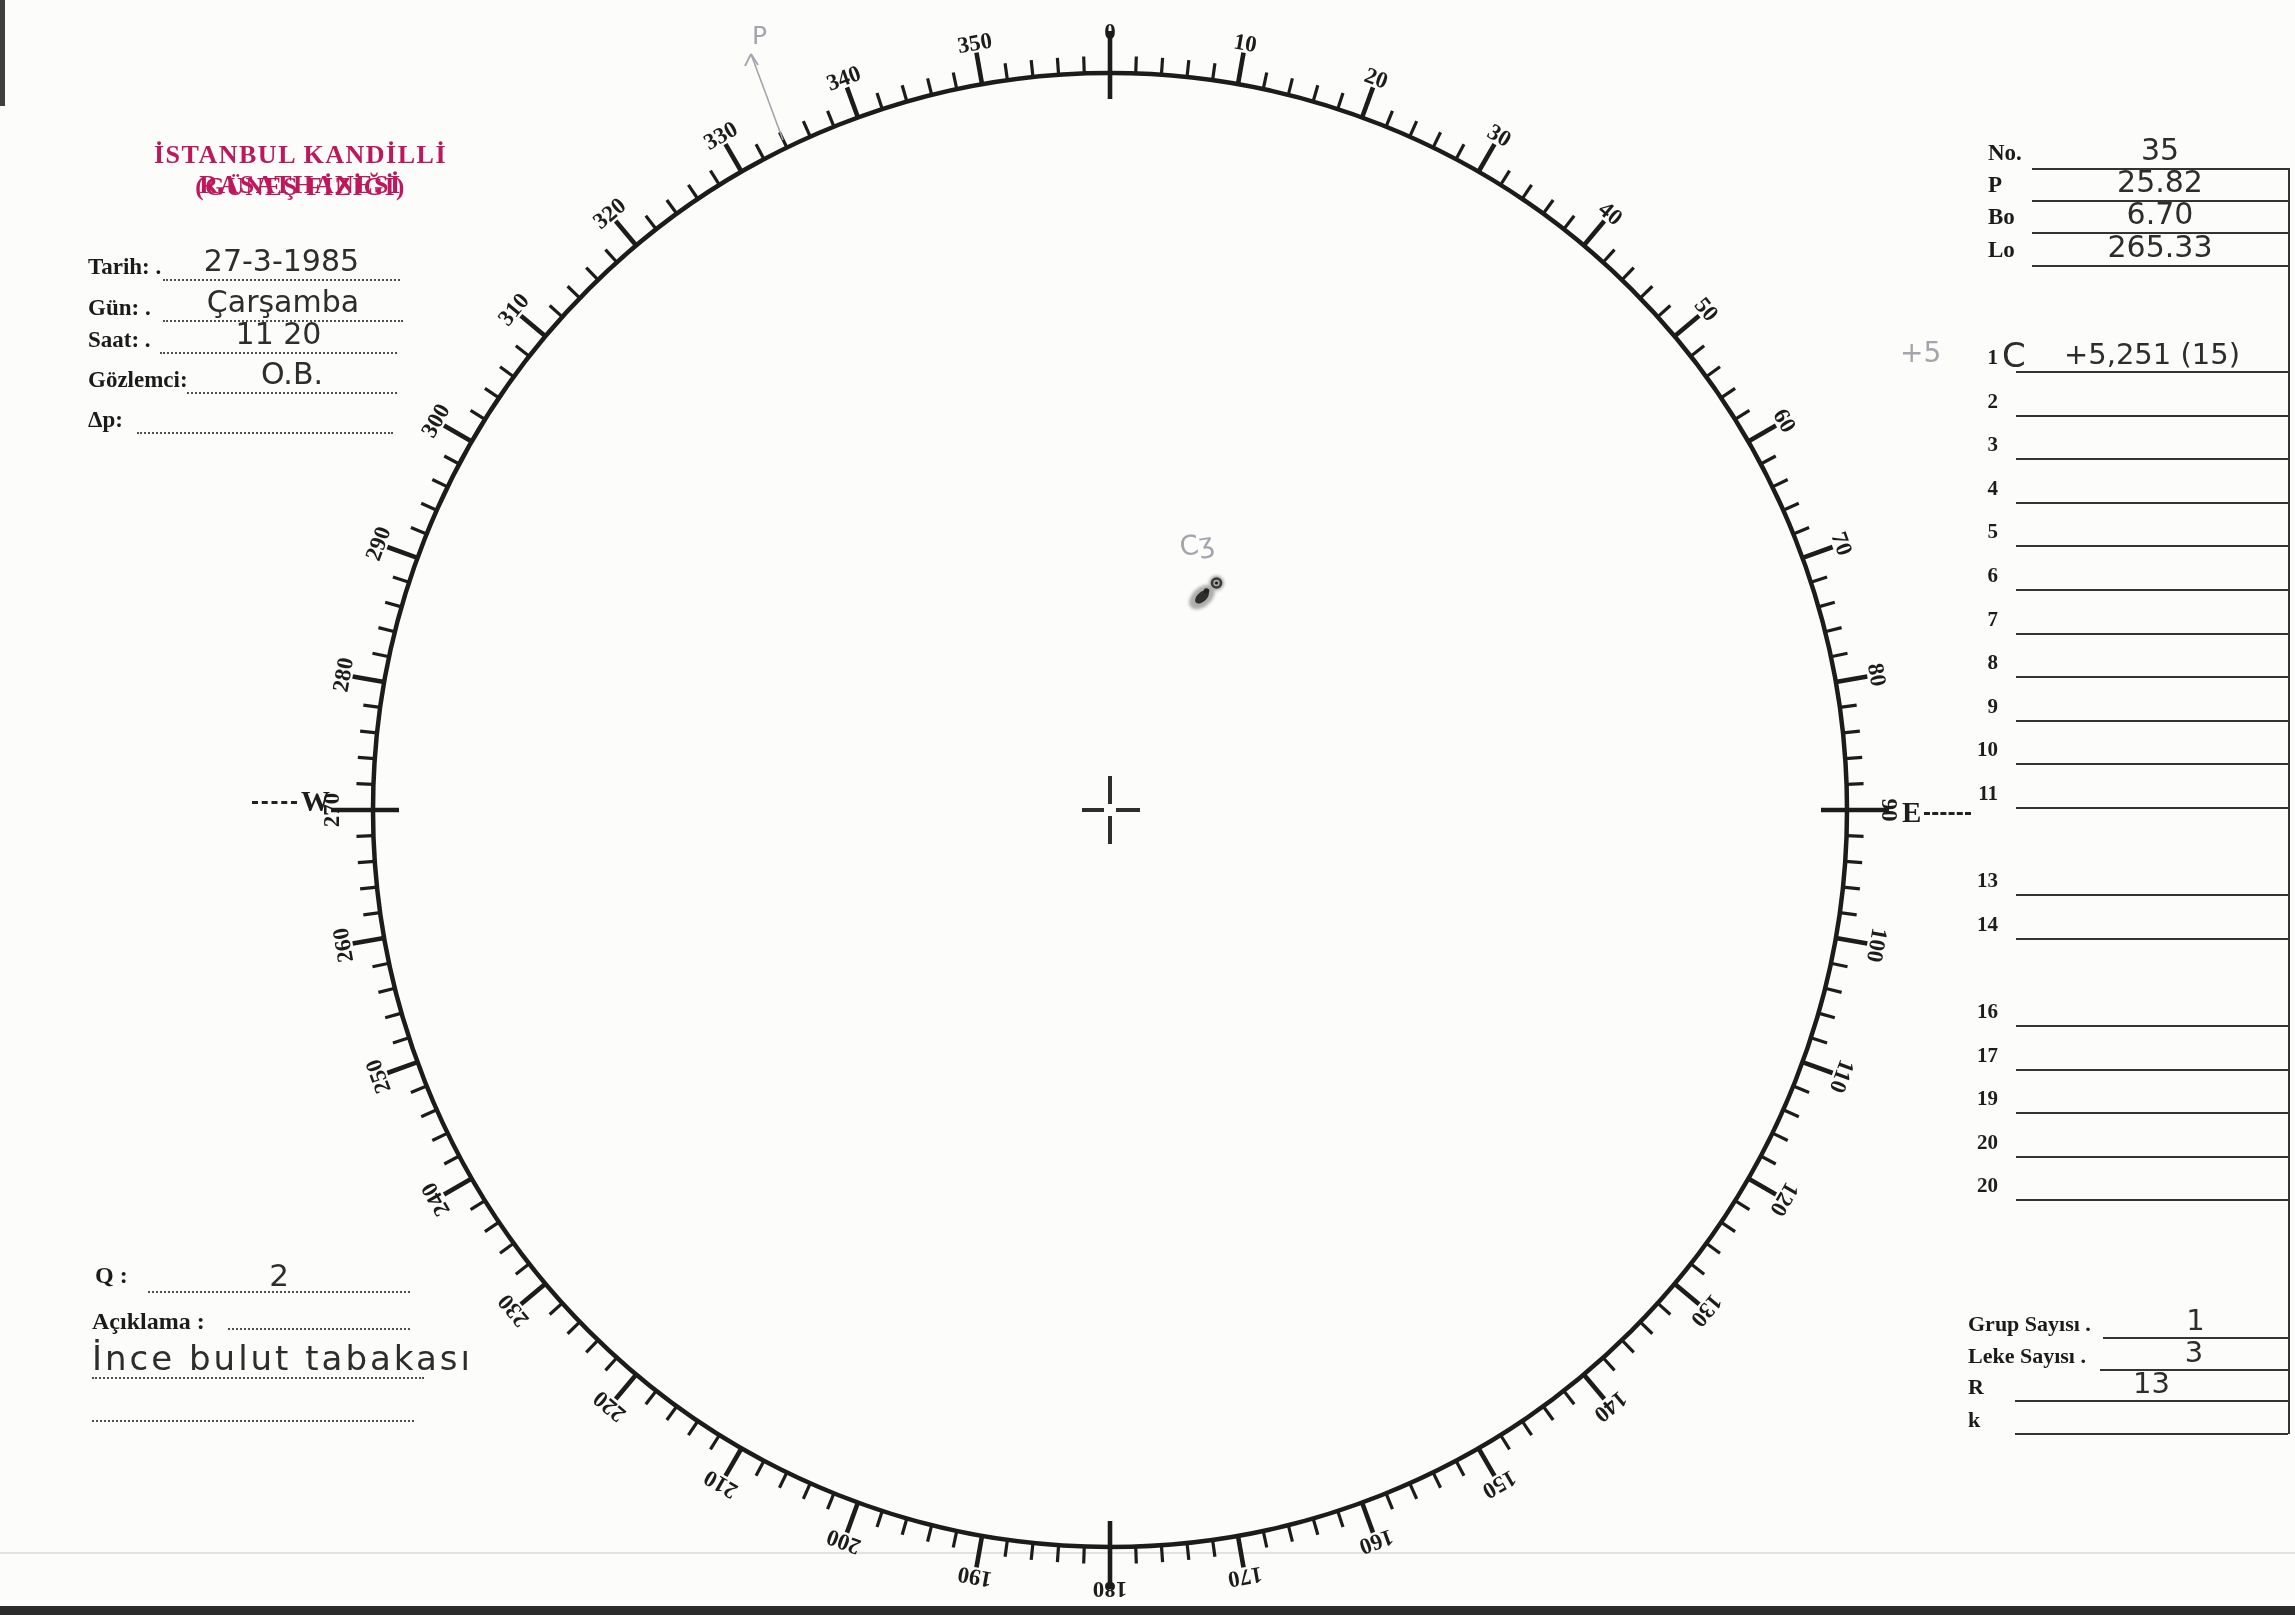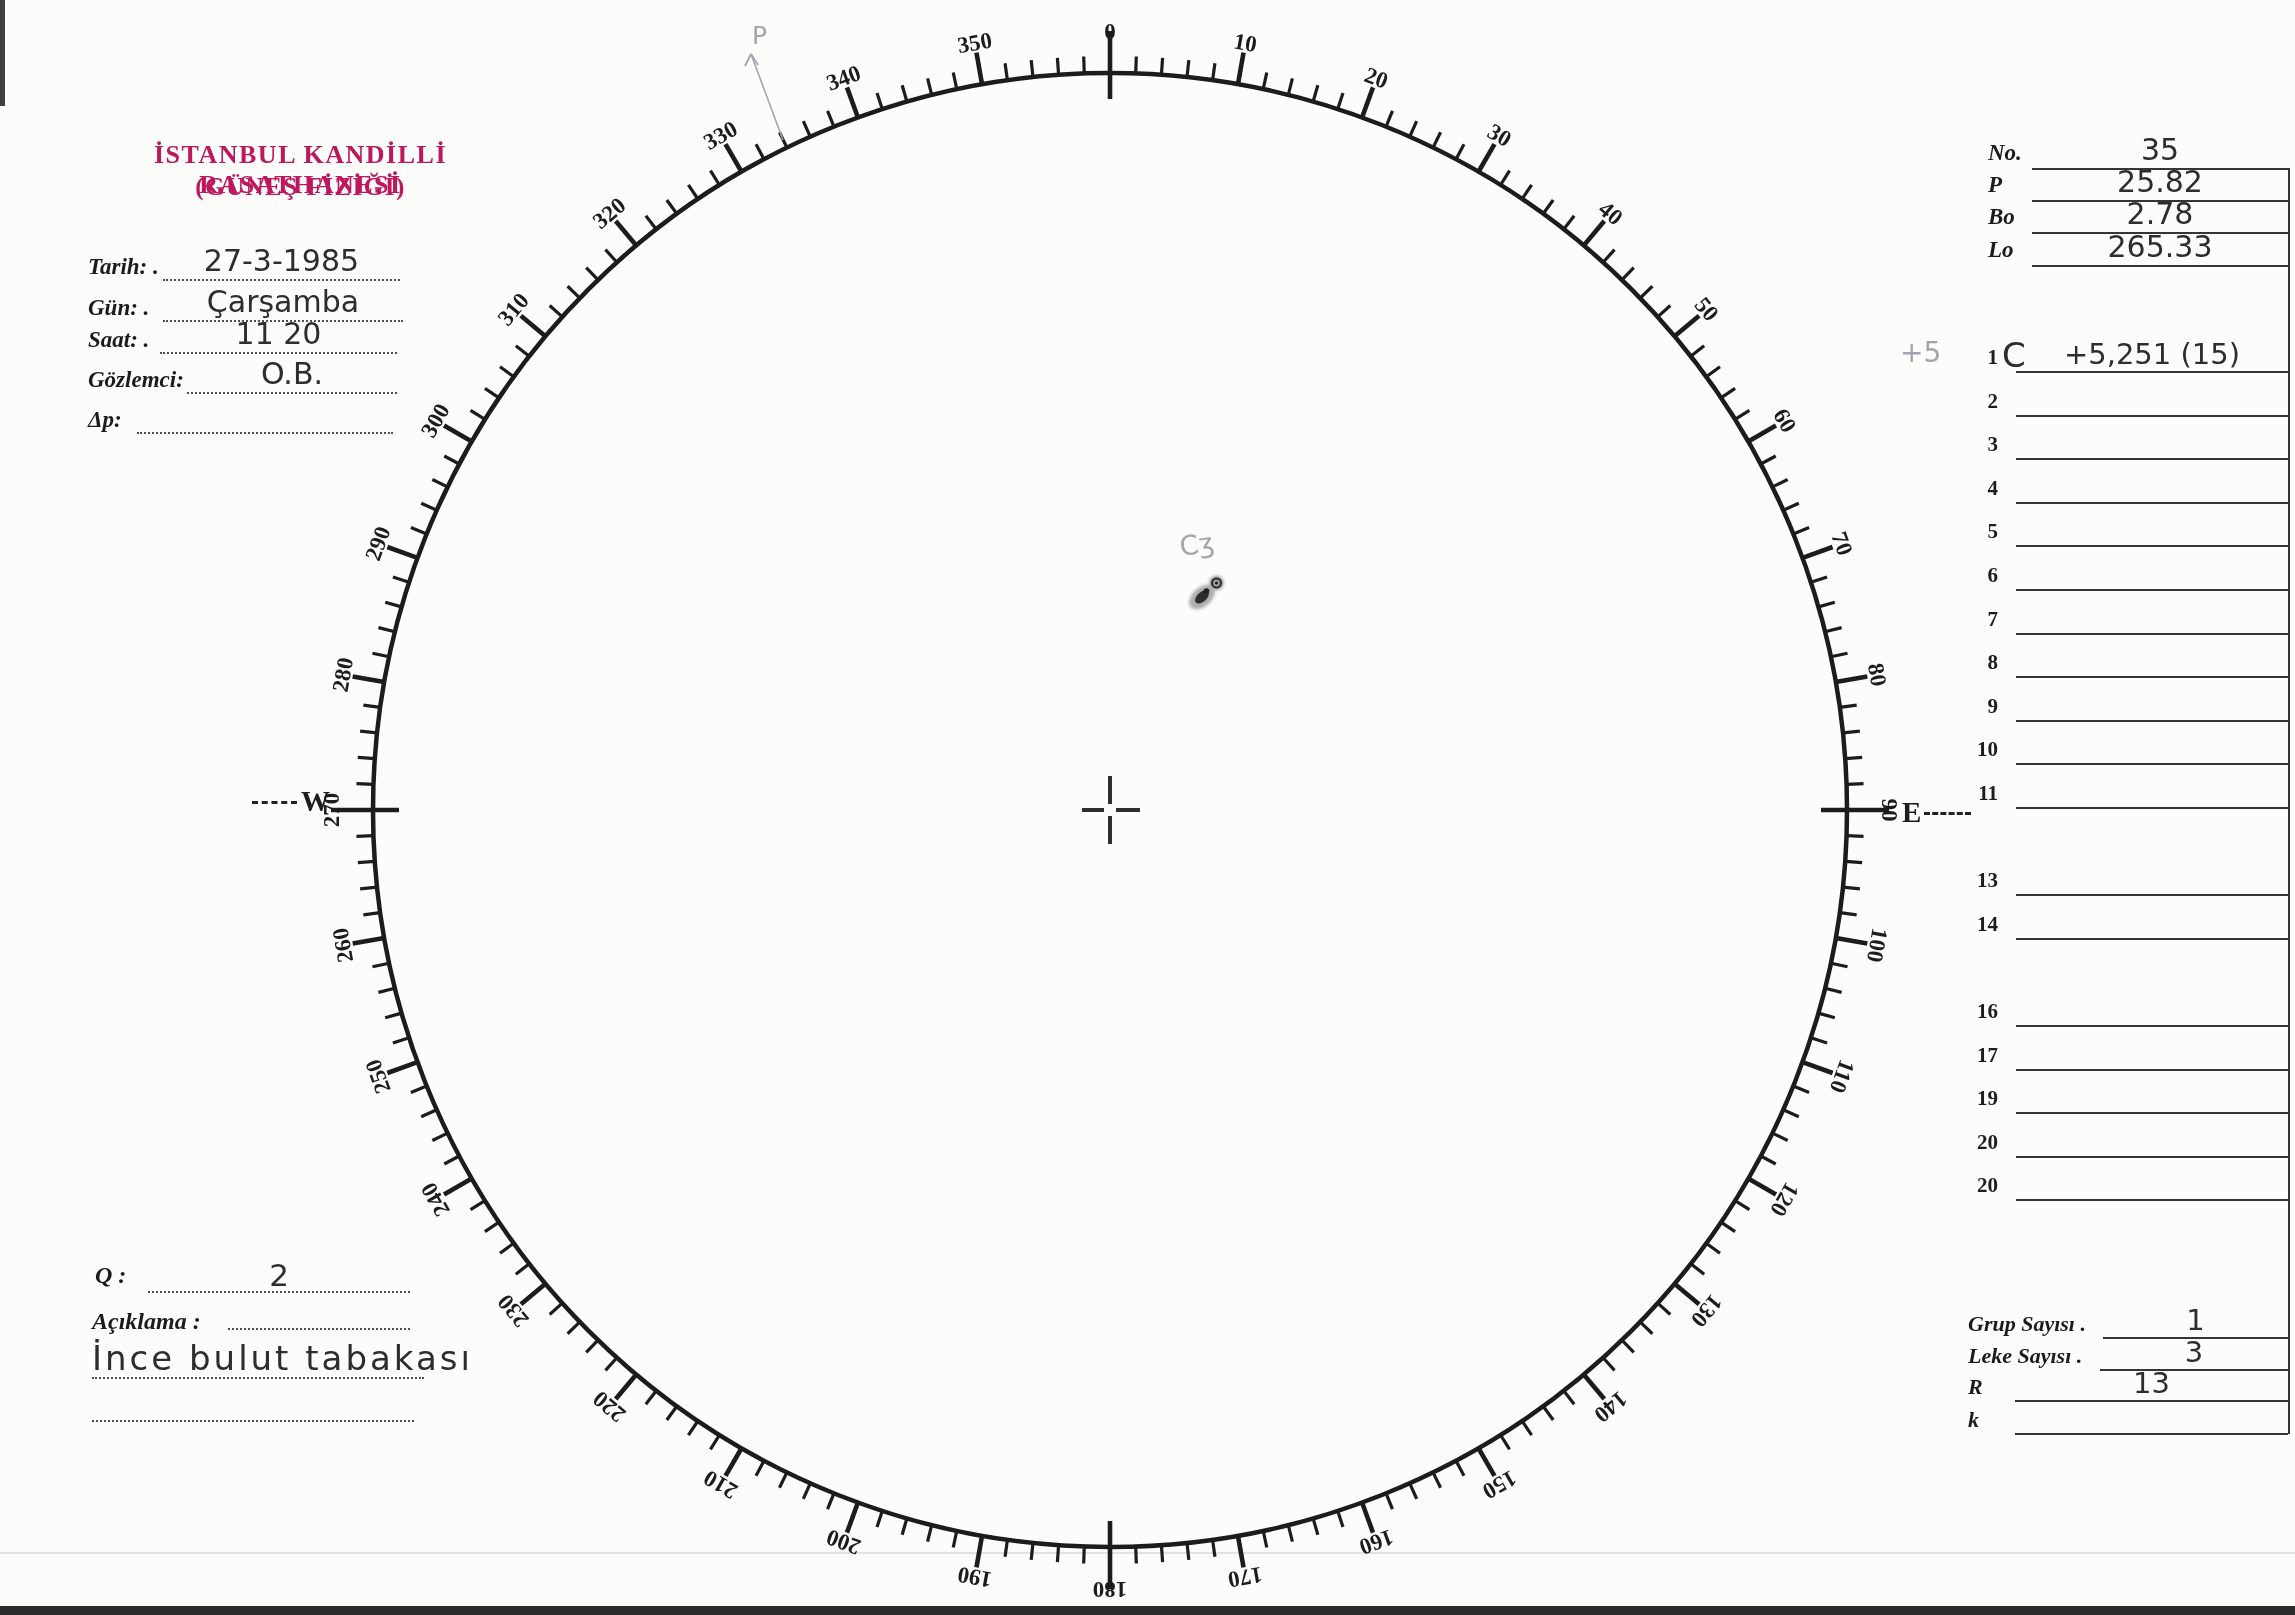--- a/index.html
+++ b/index.html
@@ -1,21 +1,21 @@
 <!DOCTYPE html>
 <html><head>
 <meta charset="utf-8">
 <style>
   html,body{margin:0;padding:0;background:#e8e8e6;}
   .page{position:relative;width:2295px;height:1615px;background:#fcfcfa;overflow:hidden;
         font-family:"Liberation Serif", serif;color:#1d1d1d;}
   .abs{position:absolute;}
   
   .title{font-weight:bold;text-align:center;letter-spacing:1.5px;color:#be185d;}
-  .lbl{font-style:italic;font-weight:bold;font-size:23px;color:#1b1b1b;white-space:nowrap;}
+  .lbl{font-weight:bold;font-size:23px;color:#1b1b1b;white-space:nowrap;}
   
   .hw{font-family:"DejaVu Sans", sans-serif;color:#2d2d2d;white-space:nowrap;}
   .pencil{color:#a4a4ac;}
   
   .dotline{position:absolute;height:0;border-bottom:2px dotted #4f4f4f;}
   .dashline{position:absolute;height:0;border-top:3px dashed #222;}
   .vline{position:absolute;width:0;border-left:2px solid #343434;}
   
   .obs-row{position:absolute;left:0;width:460px;height:44px;}
   .obs-row .lbl{position:absolute;left:88px;bottom:15px;}
@@ -94,21 +94,21 @@
   </div>
   <div class="eph-row" style="left:1988px;top:166px;">
     <span class="lbl">P</span>
     <div class="eph-line" style="left:44px;width:256px;">
       <span class="eph-value hw">25.82</span>
     </div>
   </div>
   <div class="eph-row" style="left:1988px;top:198px;">
     <span class="lbl">Bo</span>
     <div class="eph-line" style="left:44px;width:256px;">
-      <span class="eph-value hw">2.78</span>
+      <span class="eph-value hw">6.70</span>
     </div>
   </div>
   <div class="eph-row" style="left:1988px;top:231px;">
     <span class="lbl">Lo</span>
     <div class="eph-line" style="left:44px;width:256px;">
       <span class="eph-value hw">265.33</span>
     </div>
   </div>
 
   <div class="vline" style="left:2288px;top:168px;height:1266px;"></div>

